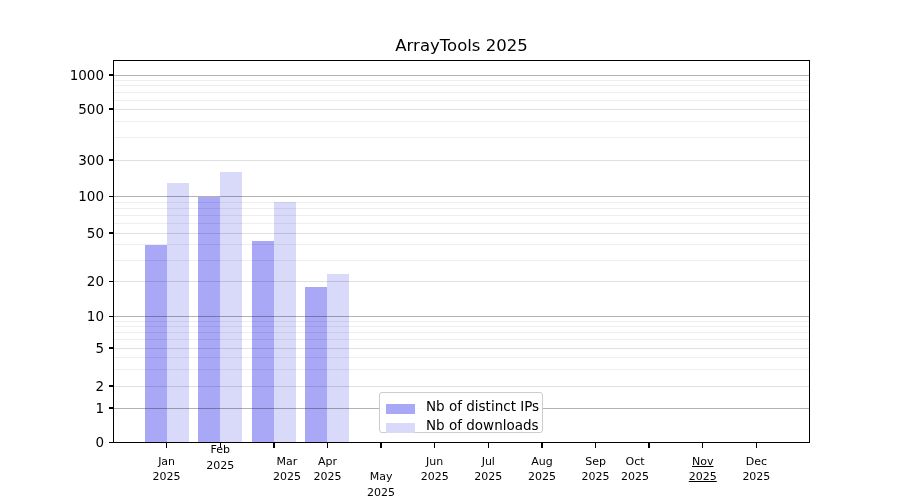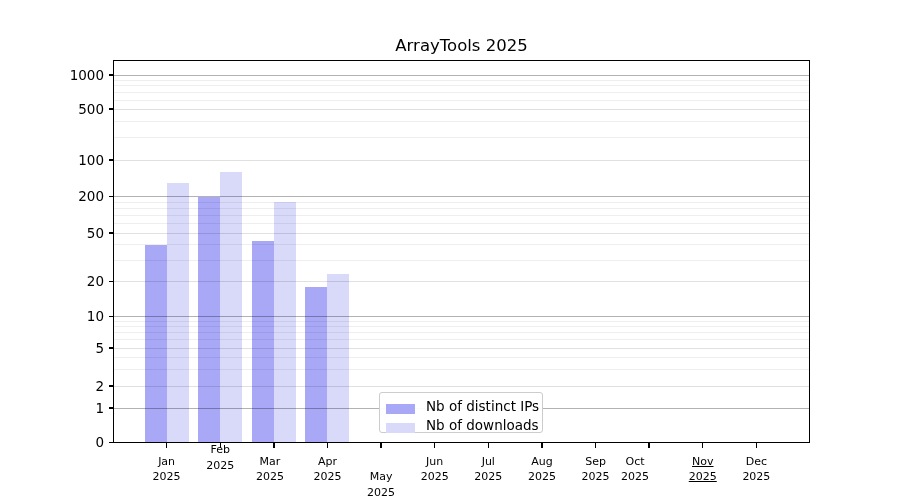--- a/index.html
+++ b/index.html
@@ -104,33 +104,33 @@
     <div class="y-tick-label" style="top: 377.5px;">2</div>
     <div class="y-tick-mark" style="left: 108.5px; top: 347.3px;"></div>
     <div class="y-tick-label" style="top: 339.5px;">5</div>
     <div class="y-tick-mark" style="left: 108.5px; top: 315.6px;"></div>
     <div class="y-tick-label" style="top: 307.8px;">10</div>
     <div class="y-tick-mark" style="left: 108.5px; top: 280.8px;"></div>
     <div class="y-tick-label" style="top: 273px;">20</div>
     <div class="y-tick-mark" style="left: 108.5px; top: 232.3px;"></div>
     <div class="y-tick-label" style="top: 224.5px;">50</div>
     <div class="y-tick-mark" style="left: 108.5px; top: 196px;"></div>
-    <div class="y-tick-label" style="top: 188.2px;">200</div>
+    <div class="y-tick-label" style="top: 188.2px;">100</div>
     <div class="y-tick-mark" style="left: 108.5px; top: 159.3px;"></div>
-    <div class="y-tick-label" style="top: 151.5px;">100</div>
+    <div class="y-tick-label" style="top: 151.5px;">300</div>
     <div class="y-tick-mark" style="left: 108.5px; top: 108.3px;"></div>
     <div class="y-tick-label" style="top: 100.5px;">500</div>
     <div class="y-tick-mark" style="left: 108.5px; top: 74.3px;"></div>
     <div class="y-tick-label" style="top: 66.5px;">1000</div>
     <div class="x-tick-mark" style="left: 165.915px; top: 443px;"></div>
     <div class="x-tick-label" style="left: 134.615px; top: 453.5px;">Jan<div>2025</div></div>
     <div class="x-tick-mark" style="left: 219.531px; top: 443px;"></div>
     <div class="x-tick-label" style="left: 188.231px; top: 442px;">Feb<div>2025</div></div>
     <div class="x-tick-mark" style="left: 273.146px; top: 443px;"></div>
-    <div class="x-tick-label" style="left: 238px; top: 453.5px;">Mar<div>2025</div></div>
+    <div class="x-tick-label" style="left: 255px; top: 453.5px;">Mar<div>2025</div></div>
     <div class="x-tick-mark" style="left: 326.762px; top: 443px;"></div>
     <div class="x-tick-label" style="left: 295.462px; top: 453.5px;">Apr<div>2025</div></div>
     <div class="x-tick-mark" style="left: 380.377px; top: 443px;"></div>
     <div class="x-tick-label" style="left: 349.077px; top: 469px;">May<div>2025</div></div>
     <div class="x-tick-mark" style="left: 433.992px; top: 443px;"></div>
     <div class="x-tick-label" style="left: 402.692px; top: 453.5px;">Jun<div>2025</div></div>
     <div class="x-tick-mark" style="left: 487.608px; top: 443px;"></div>
     <div class="x-tick-label" style="left: 456.308px; top: 453.5px;">Jul<div>2025</div></div>
     <div class="x-tick-mark" style="left: 541.223px; top: 443px;"></div>
     <div class="x-tick-label" style="left: 509.923px; top: 453.5px;">Aug<div>2025</div></div>

